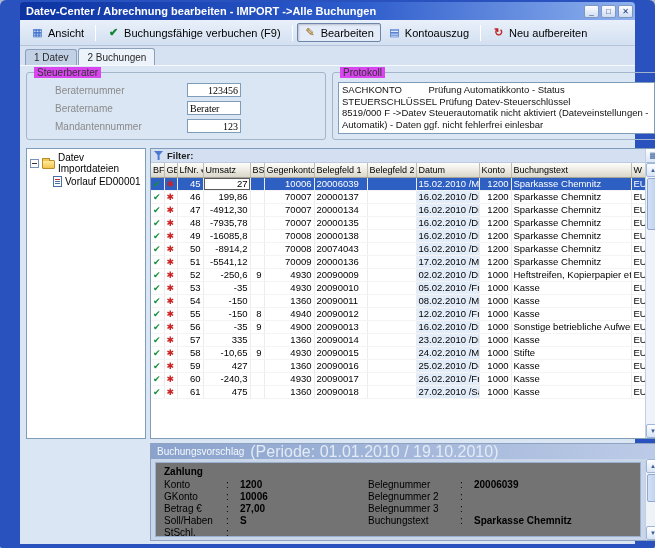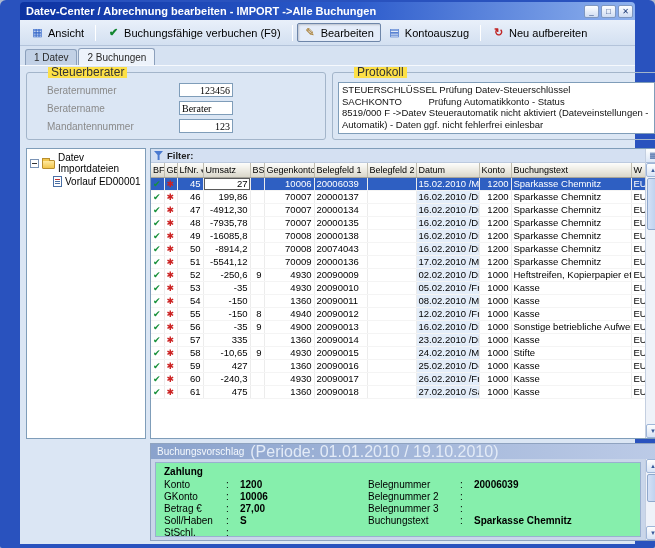--- a/index.html
+++ b/index.html
@@ -47,24 +47,24 @@
          border-radius:3px 3px 0 0; background:#c2d1e6; color:#2a2a2a; margin-right:1px; }
   .tab.active { background:#edf3fb; font-weight:normal; position:relative; top:0;
                 padding-top:3px; }
 
   
   .page { height:479px; position:relative; background:#dbe6f4;
           border-top:1px solid #f6f9fd; }
 
   
   .fs { position:absolute; border:1px solid #a3b5ca; border-radius:3px; }
-  .fs .legend { position:absolute; top:-6px; left:21px; background:#fde047;
-                font-size:12px; color:#333; padding:0 3px; line-height:11px; }
+  .fs .legend { position:absolute; top:-6px; left:7px; background:#d946ef;
+                font-size:10px; color:#333; padding:0 3px; line-height:11px; }
   #fs-steuerberater { left:6px; top:6px; width:300px; height:68px; }
-  .sb-rows { position:absolute; top:8px; left:8px; right:0; }
+  .sb-rows { position:absolute; top:8px; left:16px; right:0; }
   .sb-row { display:flex; align-items:center; height:18px; padding-left:12px; }
   .sb-row .sb-label { width:132px; color:#8a8a8a; font-size:10px; }
   .sb-input { width:54px; height:14px; border:1px solid #7f9db9; background:#fff;
               font-family:Liberation Serif, serif; font-size:10px; padding:0 2px; }
   .sb-input.num { text-align:right; }
 
   #fs-protokoll { left:312px; top:6px; width:329px; height:68px; }
   .prot-box { position:absolute; left:5px; right:5px; top:9px; bottom:5px; background:#fff;
               border:1px solid #7f9db9; padding:1px 3px; overflow:hidden; }
   .prot-line { font-size:9.5px; line-height:11.5px; white-space:pre-wrap; color:#111; }
@@ -131,21 +131,21 @@
               border:1px solid #8fa8cc; border-radius:2px; }
 
   
   .bottom-panel { position:absolute; left:130px; top:377px; width:511px; height:98px;
                   border:1px solid #8fa3c0; background:#c9d6ea; overflow:hidden; }
   .bp-header { height:15px; background:linear-gradient(90deg,#8aa2cc,#bccbe7);
                display:flex; align-items:center; gap:6px; padding:0 6px; }
   .bp-title { color:#f4f8fd; font-size:10px; }
   .bp-periode { color:#e3ebf7; font-size:16px; }
   .bp-body { position:absolute; left:0; right:15px; top:15px; bottom:0; padding:3px 4px; }
-  .bp-box { background:#86efac; border:1px solid #9ab0d0; height:100%; padding:3px 8px;
+  .bp-box { background:#737373; border:1px solid #9ab0d0; height:100%; padding:3px 8px;
             font-size:10px; overflow:hidden; }
   .bp-section { font-weight:bold; height:13px; line-height:12px; }
   .bp-row { display:flex; height:12px; line-height:12px; }
   .bp-lbl  { width:62px; }
   .bp-col  { width:14px; }
   .bp-val  { width:128px; font-weight:bold; }
   .bp-lbl2 { width:92px; }
   .bp-val2 { flex:1; font-weight:bold; }
   .bp-scroll { position:absolute; right:0; top:15px; bottom:0; width:15px;
                background:#eef2f9; border-left:1px solid #c4cfe0; }
@@ -214,22 +214,22 @@
           <div class="sb-row">
             <span class="sb-label">Mandantennummer</span>
             <input class="sb-input num" readonly="" value="123" style="">
           </div>
         </div>
       </div>
 
       <div class="fs" id="fs-protokoll">
         <span class="legend">Protokoll</span>
         <div class="prot-box">
+          <div class="prot-line">SACHKONTO          Prüfung Automatikkonto - Status</div>
           <div class="prot-line">STEUERSCHLÜSSEL Prüfung Datev-Steuerschlüssel</div>
-          <div class="prot-line">SACHKONTO          Prüfung Automatikkonto - Status</div>
           <div class="prot-line">8519/000 F -&gt;Datev Steuerautomatik nicht aktiviert (Dateveinstellungen - Automatik) - Daten ggf. nicht fehlerfrei einlesbar</div>
         </div>
       </div>
 
       <div class="tree-panel">
         <div class="tree-root">
           <span class="expander"></span>
           <span class="folder-icon"></span>
           <span>Datev Importdateien</span>
         </div>

